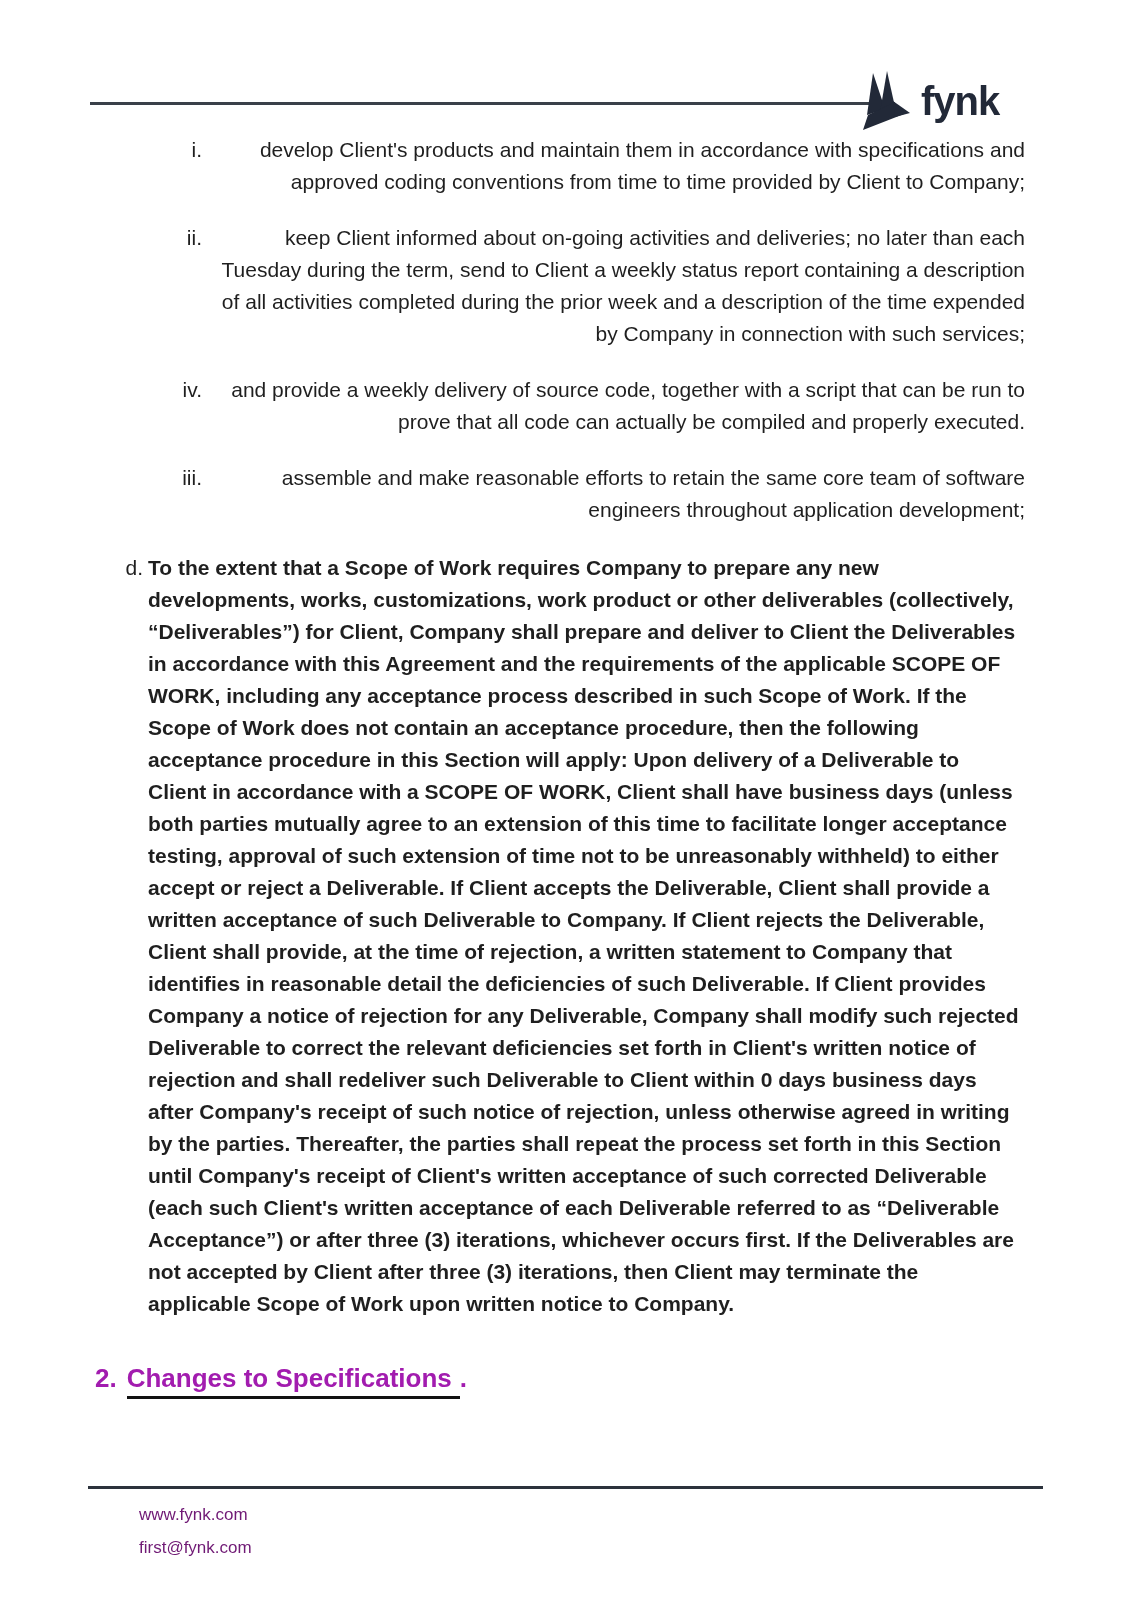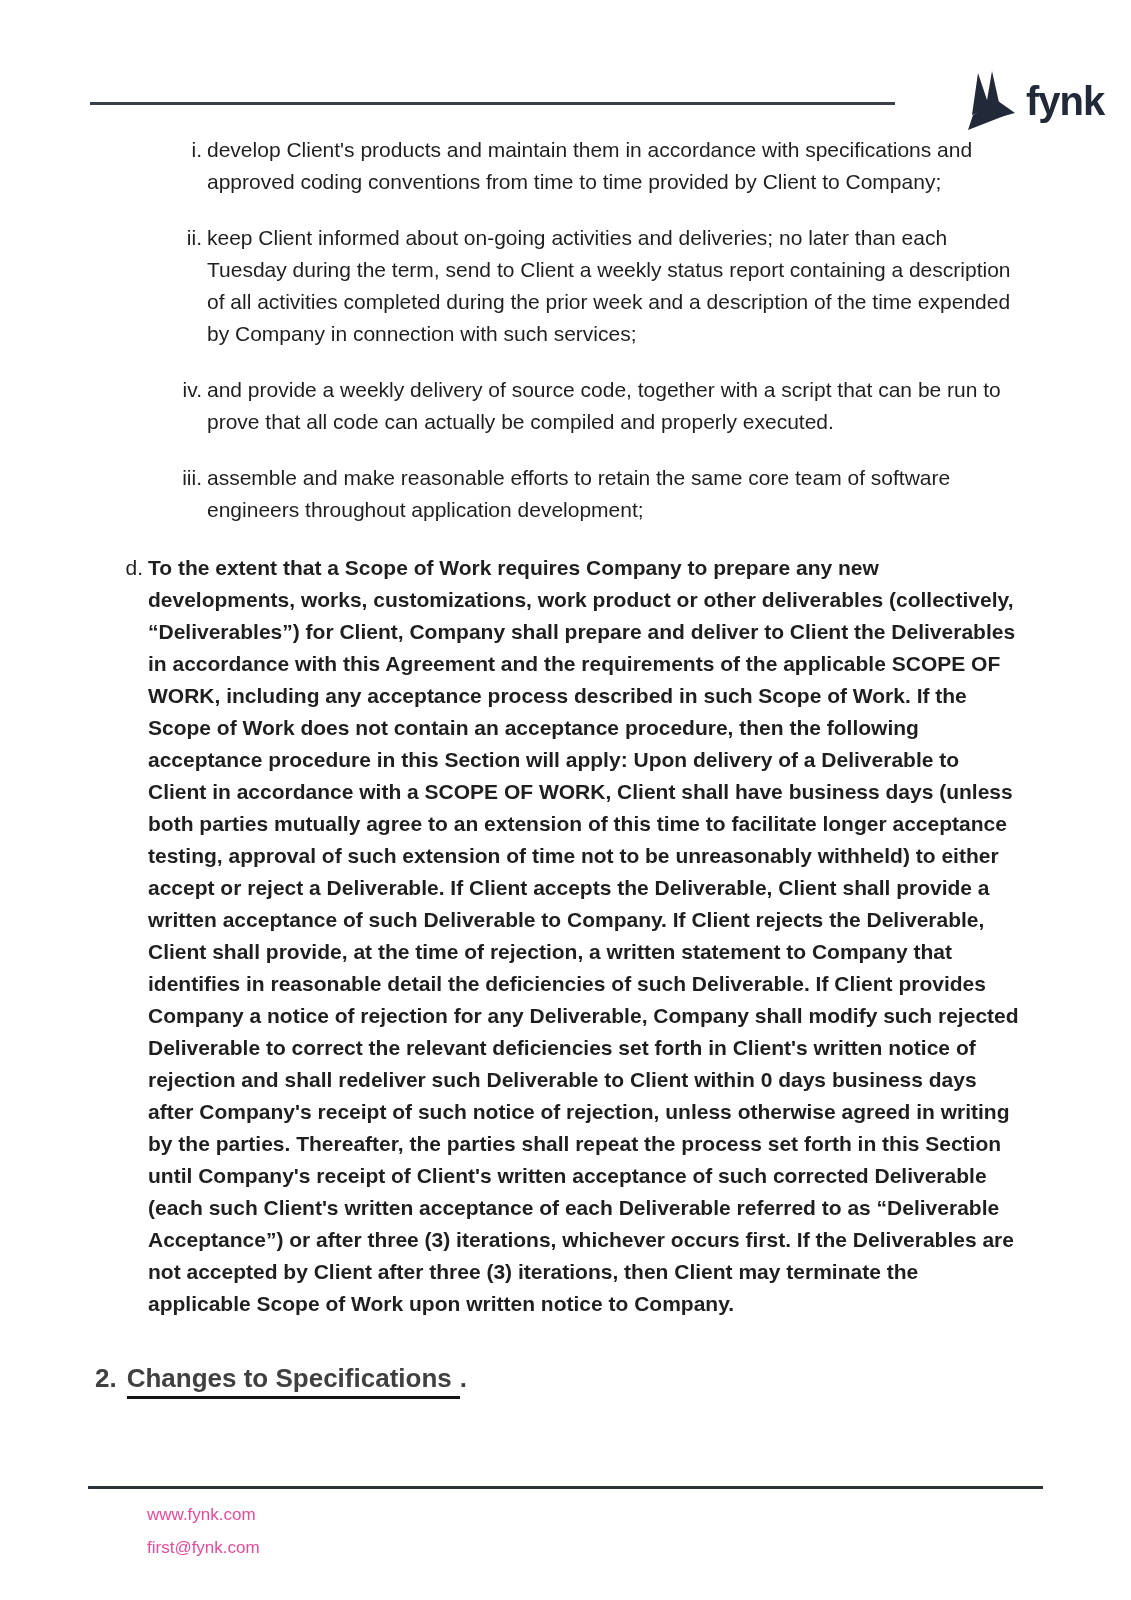--- a/index.html
+++ b/index.html
@@ -21,21 +21,21 @@
   .header-rule {
     position: absolute;
     left: 90px;
     top: 102px;
     width: 805px;
     height: 3px;
     background: #3a4049;
   }
   .logo {
     position: absolute;
-    left: 966px;
+    left: 861px;
     top: 70px;
     display: flex;
     align-items: flex-start;
   }
   .logo-bird {
     width: 50px;
     height: 62px;
     display: block;
   }
   .logo-bird polygon { fill: #222938; }
@@ -62,41 +62,42 @@
     margin-left: 150px;
     margin-bottom: 24px;
   }
   .roman-marker {
     flex: 0 0 52px;
     text-align: right;
   }
   .roman-text {
     width: 818px;
     padding-left: 5px;
+    text-align: right;
   }
   .d-item {
     display: flex;
     margin-left: 118px;
     margin-top: 26px;
   }
   .d-marker {
     flex: 0 0 25px;
     text-align: right;
   }
   .d-text {
     width: 874px;
     padding-left: 5px;
     font-weight: bold;
   }
   .section-heading {
     margin-left: 95px;
     margin-top: 42px;
     font-size: 26px;
     font-weight: 700;
-    color: #404040;
+    color: #a21caf;
   }
   .section-number { margin-right: 10px; }
   .section-title {
     border-bottom: 3px solid #121212;
     padding-bottom: 3px;
     padding-right: 8px;
   }
 
   
   .footer-rule {
@@ -106,22 +107,21 @@
     width: 955px;
     height: 3px;
     background: #2c323c;
   }
   .footer {
     position: absolute;
     left: 139px;
     top: 1498px;
     font-size: 17px;
     line-height: 33px;
-    color: #ec4899;
-    margin-left: 8px;
+    color: #701a75;
   }
 </style>
 </head>
 <body>
 
 <div class="page">
 
   <div class="header-rule"></div>
 
   <div class="logo">

